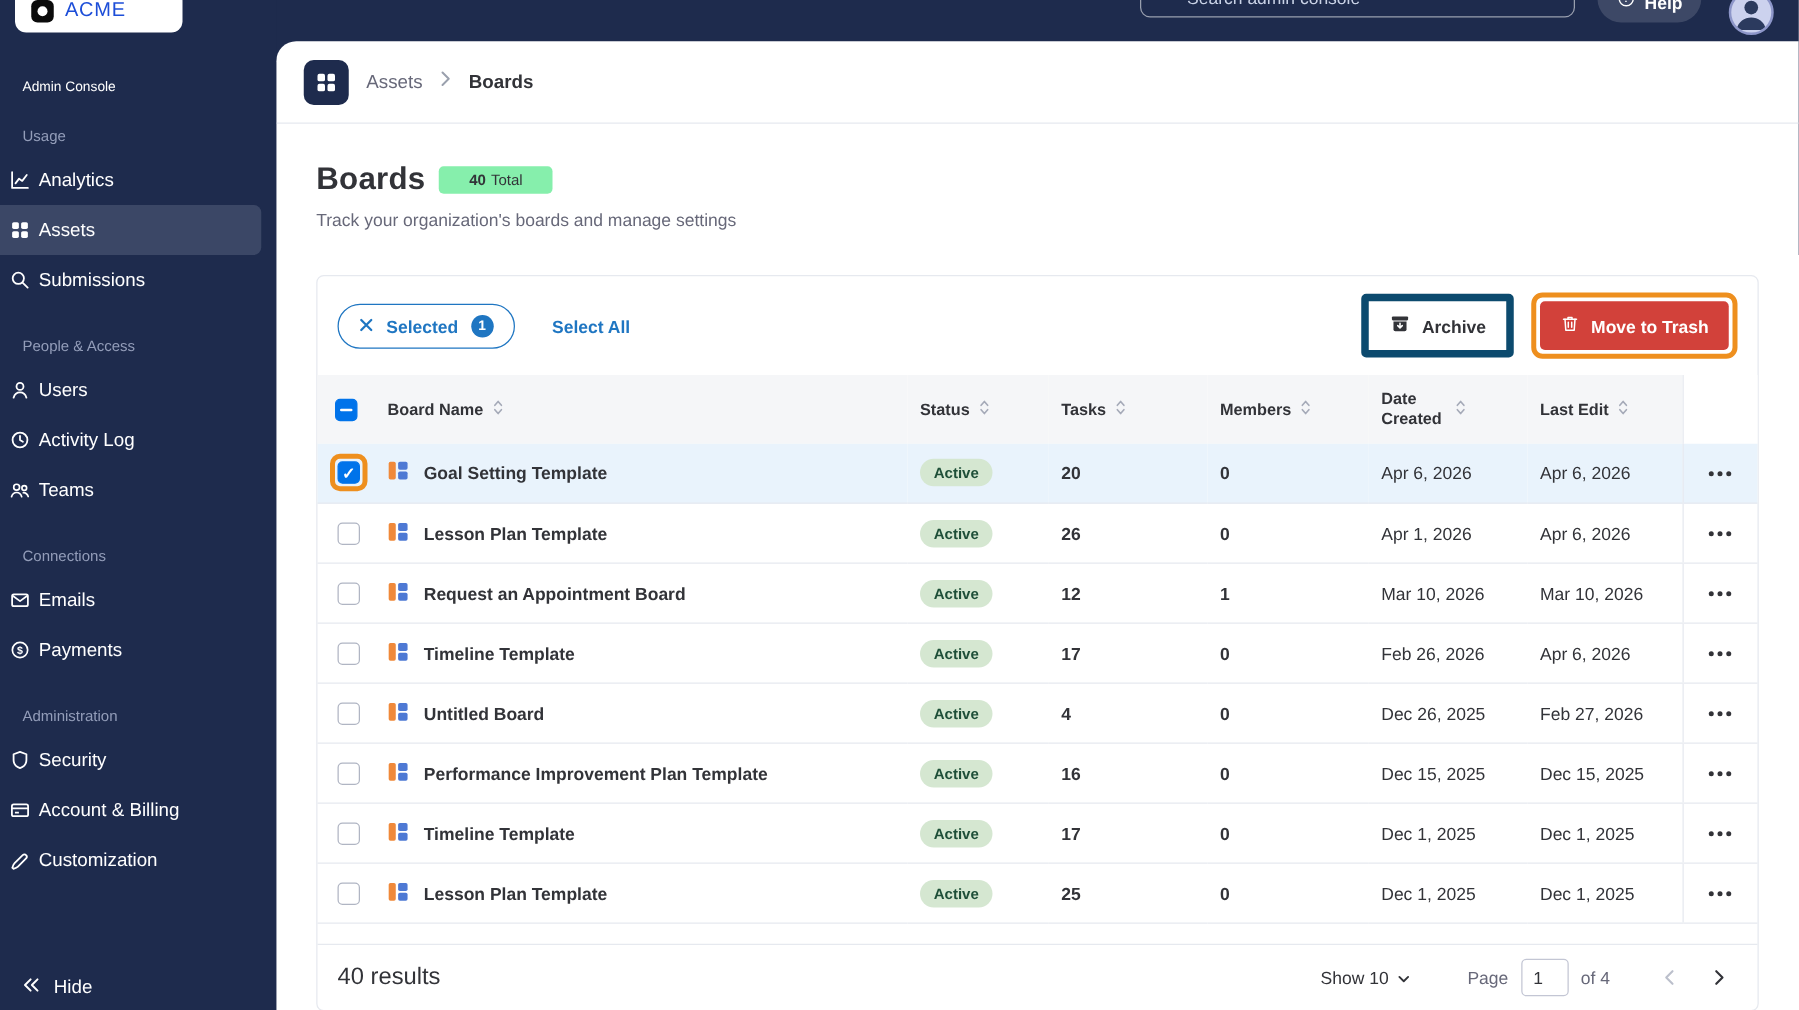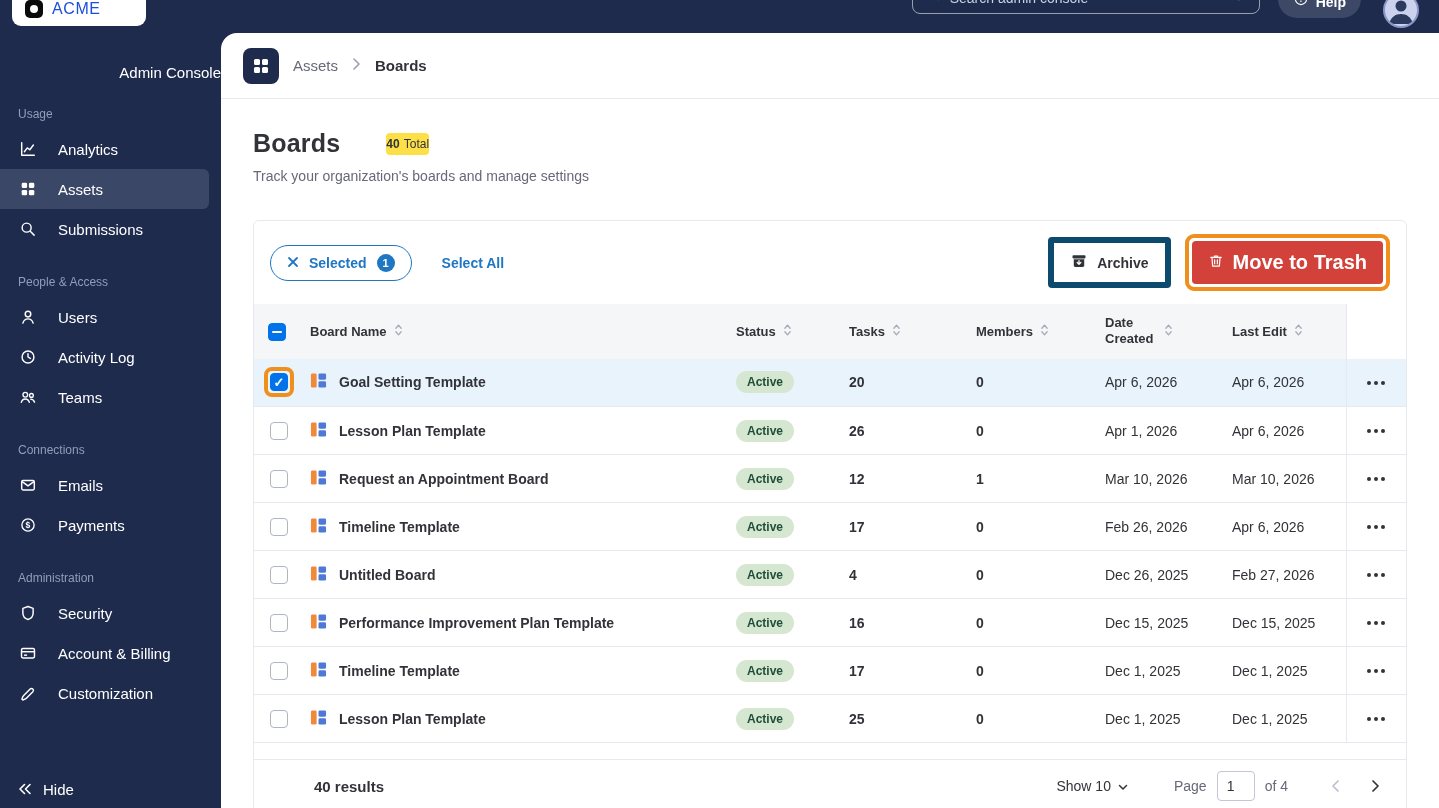--- a/index.html
+++ b/index.html
@@ -7,24 +7,24 @@
   body { font-family:"Liberation Sans", sans-serif; background:var(--sidebar-bg,#1e2b4d); color:#fff; }
   .app { display:flex; height:100%; }
 
   
   .sidebar { flex:0 0 221px; position:relative; background:var(--sidebar-bg); }
   .logo { margin:-8px 0 0 12px; background:#fff; border-radius:9px; width:134px; height:34px;
           display:flex; align-items:center; gap:9px; padding:0 13px; cursor:pointer; }
   .logo-icon { width:18px; height:18px; background:#0b0b0b; border-radius:5px; position:relative; flex:0 0 18px; }
   .logo-icon::after { content:""; position:absolute; inset:5px; background:#fff; border-radius:50%; }
   .logo-text { color:#1d4ed8; font-weight:400; font-size:16px; letter-spacing:.6px; }
-  .sidebar-title { margin:38px 0 0 18px; font-size:15px; color:#fff;text-align:right; }
+  .sidebar-title { margin:38px 0 0 18px; font-size:11px; color:#fff; }
   .section-label { margin:26px 18px 8px; font-size:12px; color:var(--sidebar-muted); }
   .section-label.first { }
-  .nav-item { display:flex; align-items:center; gap:20px; height:40px; padding-left:18px; margin-right:12px;
+  .nav-item { display:flex; align-items:center; gap:5px; height:40px; padding-left:6px; margin-right:12px;
               border-radius:0 6px 6px 0; font-size:15px; cursor:pointer; }
   .nav-item.active { background:var(--sidebar-active-bg); }
   .nav-icon { width:20px; height:20px; display:flex; align-items:center; justify-content:center; }
   .hide-row { position:absolute; bottom:10px; left:18px; display:flex; align-items:center; gap:11px;
               font-size:15px; cursor:pointer; }
 
   
   .right { flex:1; display:flex; flex-direction:column; }
   .topbar { height:33px; flex:0 0 33px; display:flex; justify-content:flex-end; align-items:flex-start;
             padding-right:20px; }
@@ -44,40 +44,40 @@
   .breadcrumb-bar { height:66px; display:flex; align-items:center; gap:14px; padding:0 22px;
                     border-bottom:1px solid var(--border); }
   .crumb-tile { width:36px; height:36px; border-radius:8px; background:var(--sidebar-bg);
                 display:grid; place-items:center; cursor:pointer; }
   .crumb-parent { color:var(--text-gray); font-size:15px; cursor:pointer; }
   .crumb-current { font-size:15px; font-weight:700; }
 
   .page-head { padding:30px 32px 0; }
   .title-row { display:flex; align-items:center; gap:11px; }
   .page-title { font-size:25px; font-weight:800; letter-spacing:.2px; }
-  .total-badge { background:#fde047; border-radius:4px; padding:4px 0; font-size:12px; display:flex; gap:4px;margin-left:35px; }
+  .total-badge { background:#86efac; border-radius:4px; padding:4px 24px; font-size:12px; display:flex; gap:4px; }
   .total-badge .count { font-weight:700; }
   .subtitle { margin-top:10px; color:var(--text-gray); font-size:14px; }
 
   .card { margin:36px 32px 0; border:1px solid var(--border); border-radius:6px; }
   .toolbar { display:flex; align-items:center; gap:30px; padding:13px 16px; }
   .selected-chip { display:flex; align-items:center; gap:10px; border:1px solid var(--link-blue);
                    color:var(--link-blue); border-radius:20px; padding:8px 16px; font-size:14px; font-weight:700;
                    background:#fff; cursor:pointer; font-family:"Liberation Sans",sans-serif; }
   .chip-count { background:var(--link-blue); color:#fff; width:18px; height:18px; border-radius:50%;
                 display:grid; place-items:center; font-size:11px; font-weight:700; }
   .select-all { color:var(--link-blue); font-size:14px; font-weight:700; cursor:pointer; background:none; border:none;
                 font-family:"Liberation Sans",sans-serif; }
   .toolbar-right { margin-left:auto; display:flex; align-items:center; gap:14px; }
   .btn-archive { display:flex; align-items:center; gap:9px; background:#fff; border:6px solid #0c4a6e;
                  border-radius:4px; padding:9px 16px; font-size:14px; font-weight:600; color:var(--text-dark);
                  cursor:pointer; font-family:"Liberation Sans",sans-serif; }
   .annot-wrap { border:4px solid var(--annotation-orange); border-radius:9px; padding:3px; }
   .btn-trash { display:flex; align-items:center; gap:9px; background:var(--danger-red); border:none;
-               border-radius:4px; padding:10px 16px; font-size:20px; font-weight:600; color:#fff; cursor:pointer;
+               border-radius:4px; padding:10px 16px; font-size:14px; font-weight:600; color:#fff; cursor:pointer;
                font-family:"Liberation Sans",sans-serif; }
 
   table { width:100%; border-collapse:collapse; table-layout:fixed; font-size:14px; }
   thead th { background:var(--header-bg); text-align:left; padding:11px 10px; font-size:13px; font-weight:600;
              color:var(--text-dark); cursor:pointer; }
   .th-inner { display:flex; align-items:center; gap:7px; }
   .th-label.wrap { width:52px; white-space:normal; line-height:1.25; }
   thead th.actions { background:#fff; border-left:1px solid var(--border); cursor:default; }
   tbody td { height:48px; padding:0 10px; border-bottom:1px solid var(--border); color:var(--text-dark); }
   tbody tr.selected td { background:var(--selected-row-bg); }
@@ -93,21 +93,21 @@
   .name-cell { display:flex; align-items:center; gap:12px; font-weight:600; cursor:pointer;
                overflow:hidden; white-space:nowrap; }
   .badge-active { background:var(--badge-green-bg); color:var(--badge-green-text); font-size:12px; font-weight:700;
                   padding:4px 11px; border-radius:12px; display:inline-block; }
   .num { font-weight:600; }
   .dots { display:inline-flex; gap:3px; background:none; border:none; padding:8px 6px; cursor:pointer; }
   .dots i { width:4px; height:4px; border-radius:50%; background:#323338; }
 
   .table-gap { height:16px; }
   .card-footer { border-top:1px solid var(--border); display:flex; align-items:center; padding:11px 16px; }
-  .results { font-size:15px; font-weight:700;margin-left:44px; }
+  .results { font-size:19px; font-weight:400; }
   .footer-right { margin-left:auto; display:flex; align-items:center; gap:10px; }
   .show-select { display:flex; align-items:center; gap:7px; font-size:14px; margin-right:36px; cursor:pointer;
                  background:none; border:none; font-family:"Liberation Sans",sans-serif; color:var(--text-dark); }
   .page-label, .of-label { color:var(--text-gray); font-size:14px; }
   .page-input { width:38px; height:30px; border:1px solid #c3c6d4; border-radius:4px; padding:0 9px; font-size:14px;
                 color:var(--text-dark); font-family:"Liberation Sans",sans-serif; outline:none; }
   .of-label { margin-right:22px; }
   .pager-btn { width:30px; height:30px; display:grid; place-items:center; background:none; border:none; cursor:pointer; }
 </style>
 </head>

